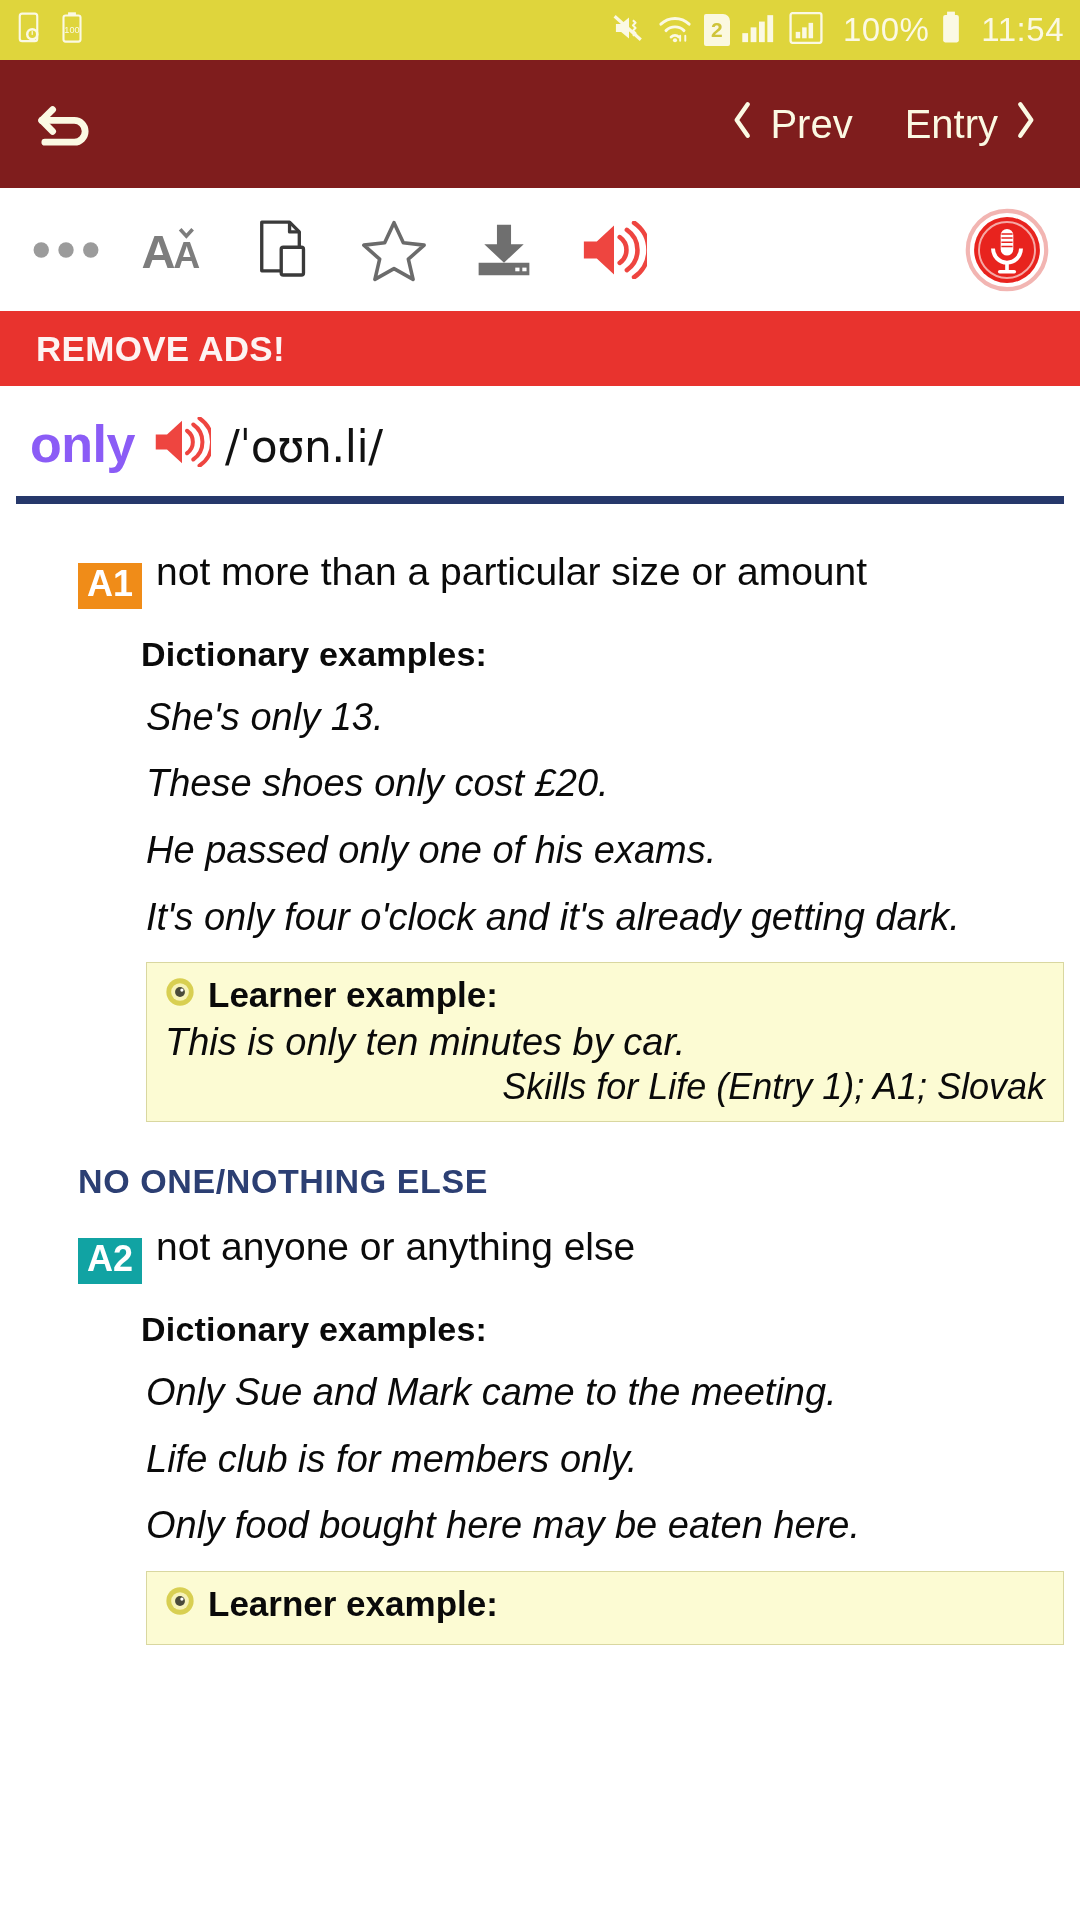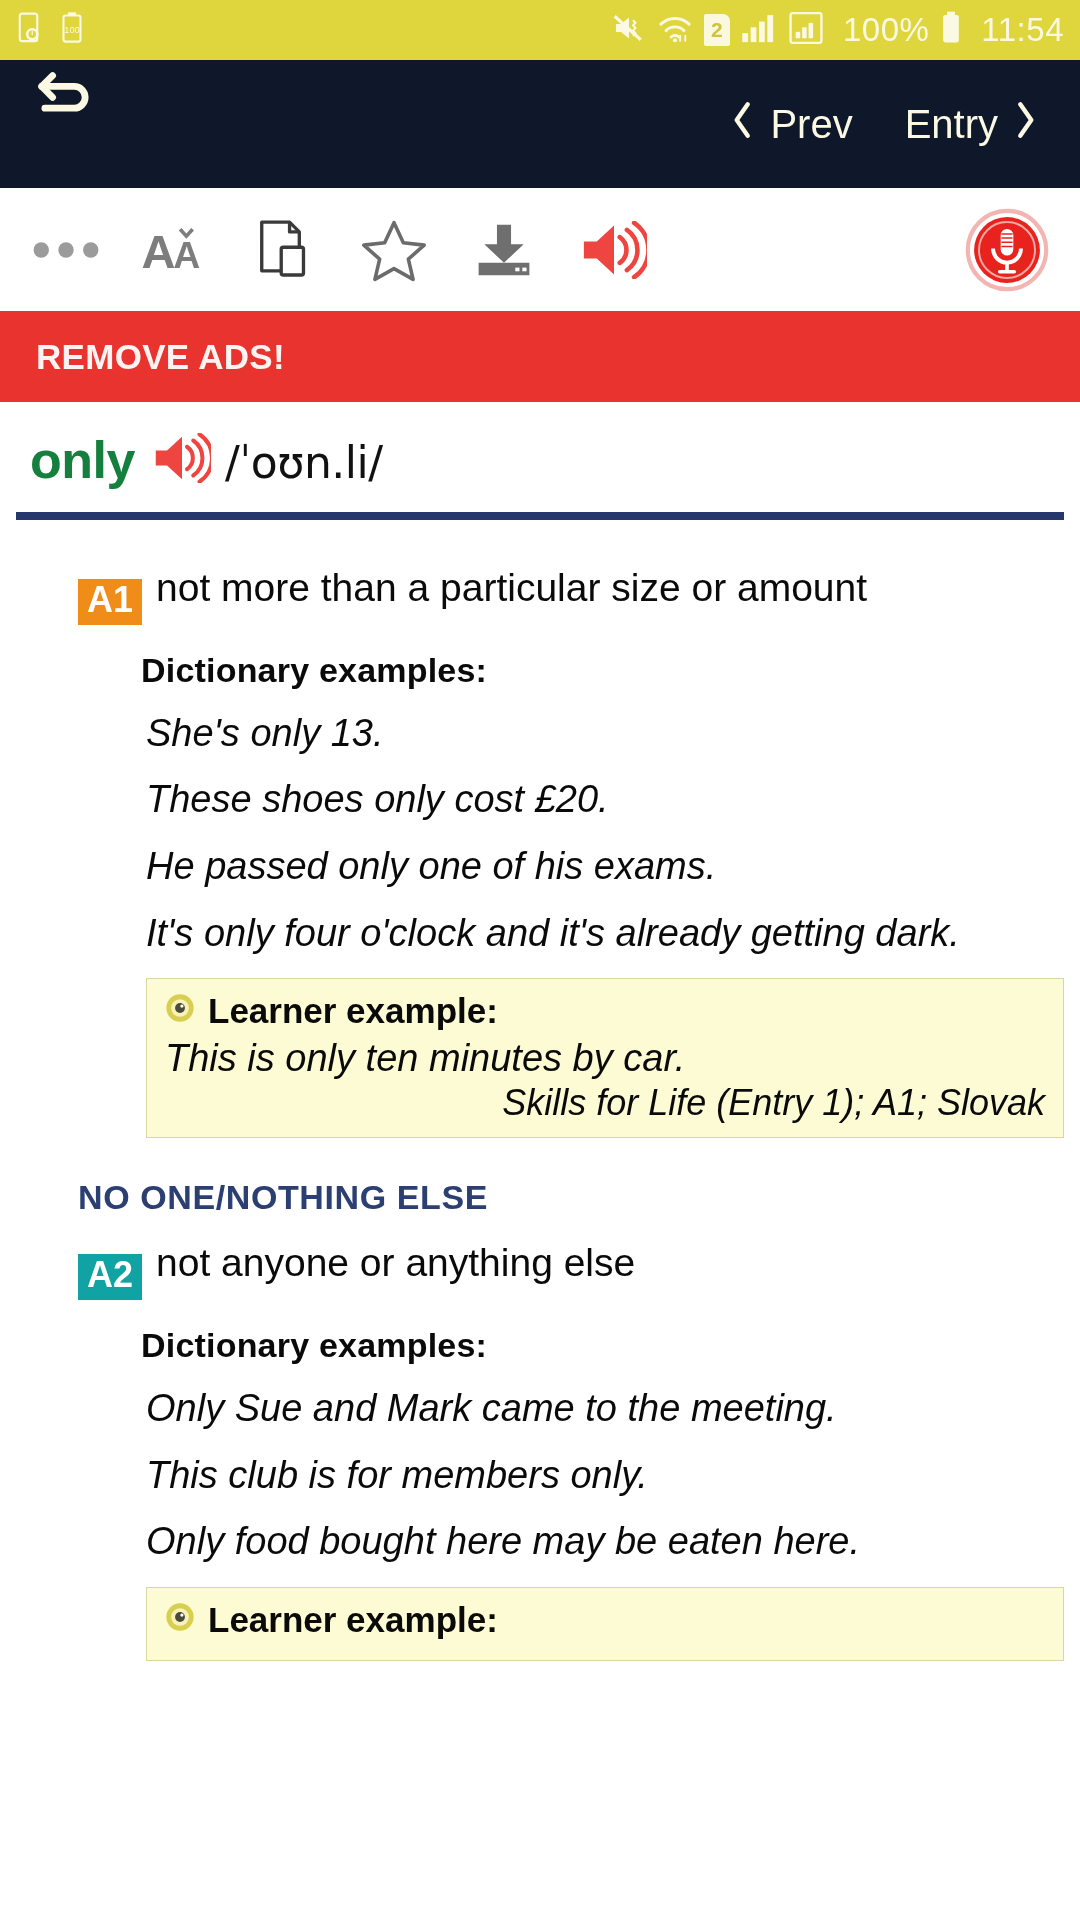--- a/index.html
+++ b/index.html
@@ -43,22 +43,23 @@
     font-weight: bold;
     display: flex;
     align-items: center;
     justify-content: center;
     border-radius: 2px 7px 2px 2px;
   }
 
   
   .nav-bar {
     height: 128px;
-    background: #0f172a;
-    display: flex;
+    background: #7f1d1d;
+    display: flex;
+    align-items: center;
     padding: 0 28px 0 34px;
   }
   .nav-spacer { flex: 1; }
   .nav-btn {
     display: flex;
     align-items: center;
     gap: 14px;
     color: #fbf9e3;
     font-size: 40px;
     padding: 6px 14px;
@@ -87,21 +88,21 @@
     margin-left: auto;
     width: 86px;
     height: 86px;
     display: flex;
     align-items: center;
     justify-content: center;
   }
 
   
   .ads-banner {
-    height: 91px;
+    height: 75px;
     background: #e8332e;
     display: flex;
     align-items: center;
     padding-left: 36px;
   }
   .ads-banner span {
     color: #fdf3f2;
     font-size: 35px;
     font-weight: bold;
     letter-spacing: 0.3px;
@@ -114,21 +115,21 @@
 
   .headword-row {
     display: flex;
     align-items: baseline;
     padding: 26px 0 14px 14px;
     gap: 0;
   }
   .headword {
     font-size: 52px;
     font-weight: bold;
-    color: #15803d;
+    color: #8b5cf6;
     letter-spacing: -0.5px;
   }
   .hw-speaker { margin: 0 14px 0 18px; position: relative; top: 5px; }
   .ipa {
     font-size: 44px;
     color: #111111;
     font-family: "DejaVu Sans", sans-serif;
     letter-spacing: -0.5px;
   }
 
@@ -450,21 +451,21 @@
   <div>
     <div class="guideword">NO ONE/NOTHING ELSE</div>
 
     <div class="def-row">
       <span class="level-badge level-a2">A2</span>
       <span class="def-text">not anyone or anything else</span>
     </div>
 
     <div class="sub-head">Dictionary examples:</div>
     <div class="example">Only Sue and Mark came to the meeting.</div>
-    <div class="example">This club is for members only.</div>
+    <div class="example">Life club is for members only.</div>
     <div class="example">Only food bought here may be eaten here.</div>
 
     <div class="learner-box">
       <div class="learner-head">
         <span>
           <svg width="30" height="30" viewBox="0 0 22 22">
             <circle cx="11" cy="11" r="10" fill="#d8cf52"></circle>
             <circle cx="11" cy="11" r="6.5" fill="#f7f3b8"></circle>
             <circle cx="11" cy="11" r="3.6" fill="#4a4a3a"></circle>
             <circle cx="12.4" cy="9.6" r="1.2" fill="#ffffff"></circle>

